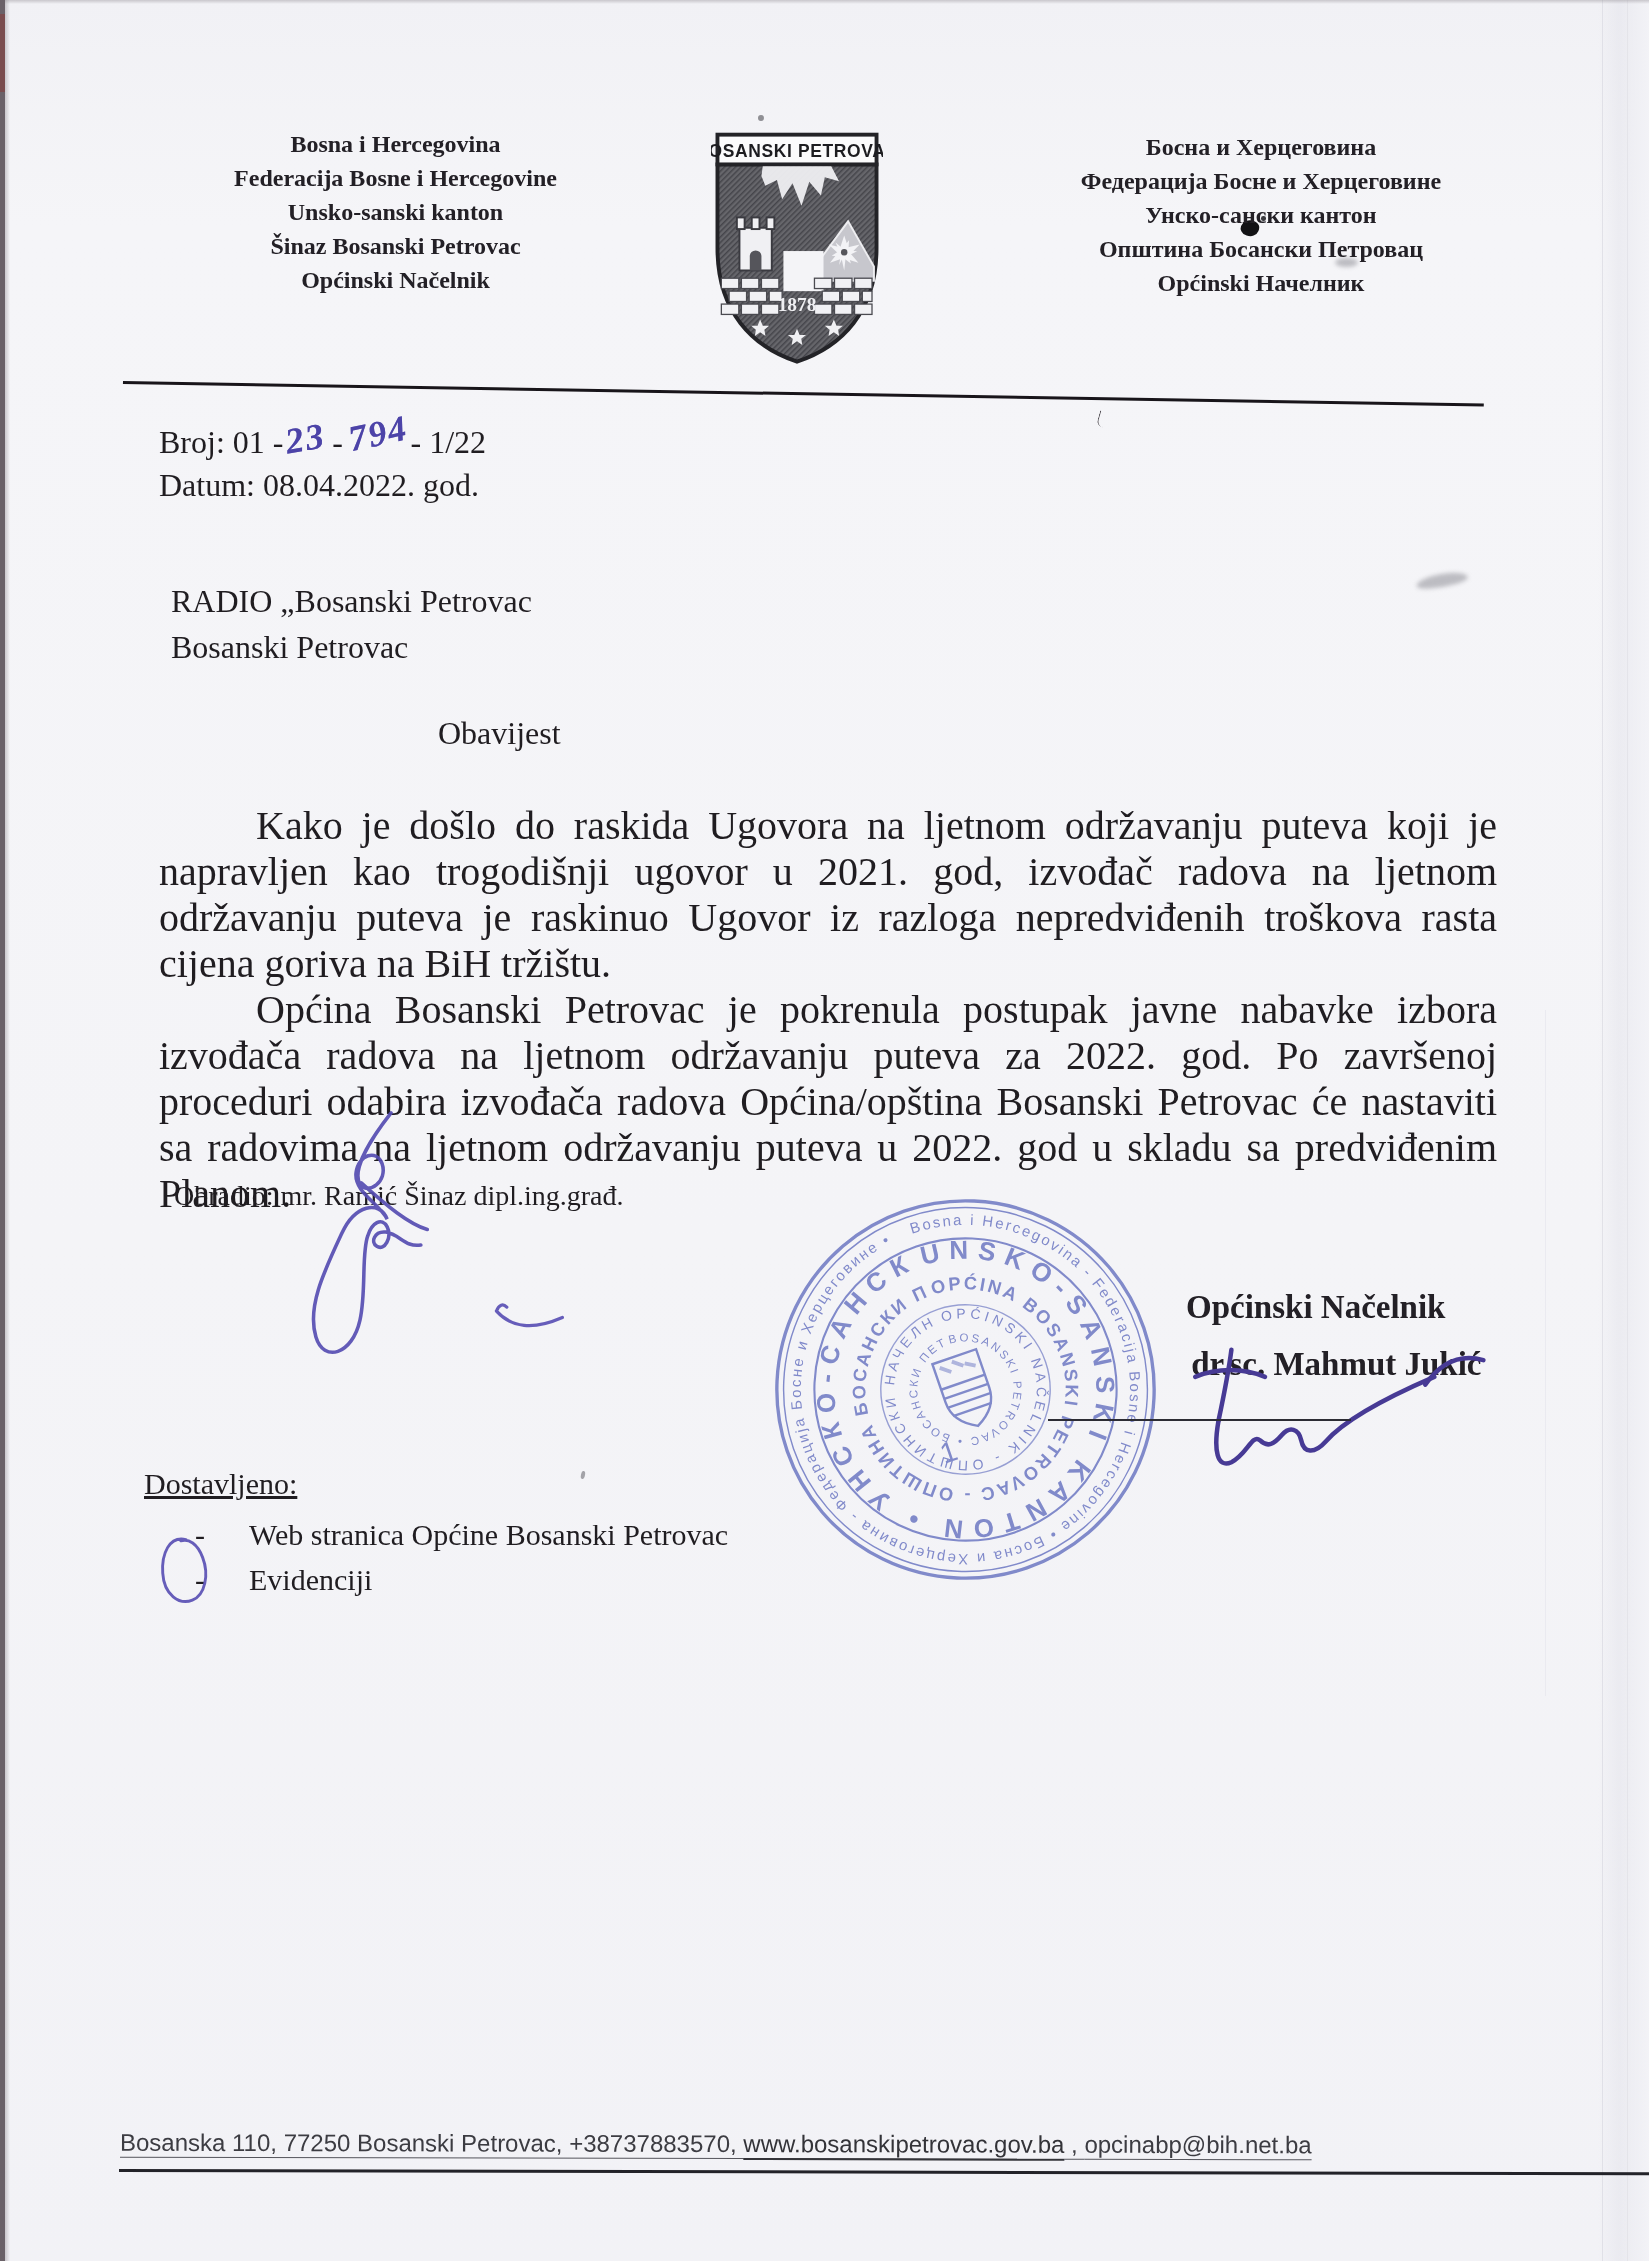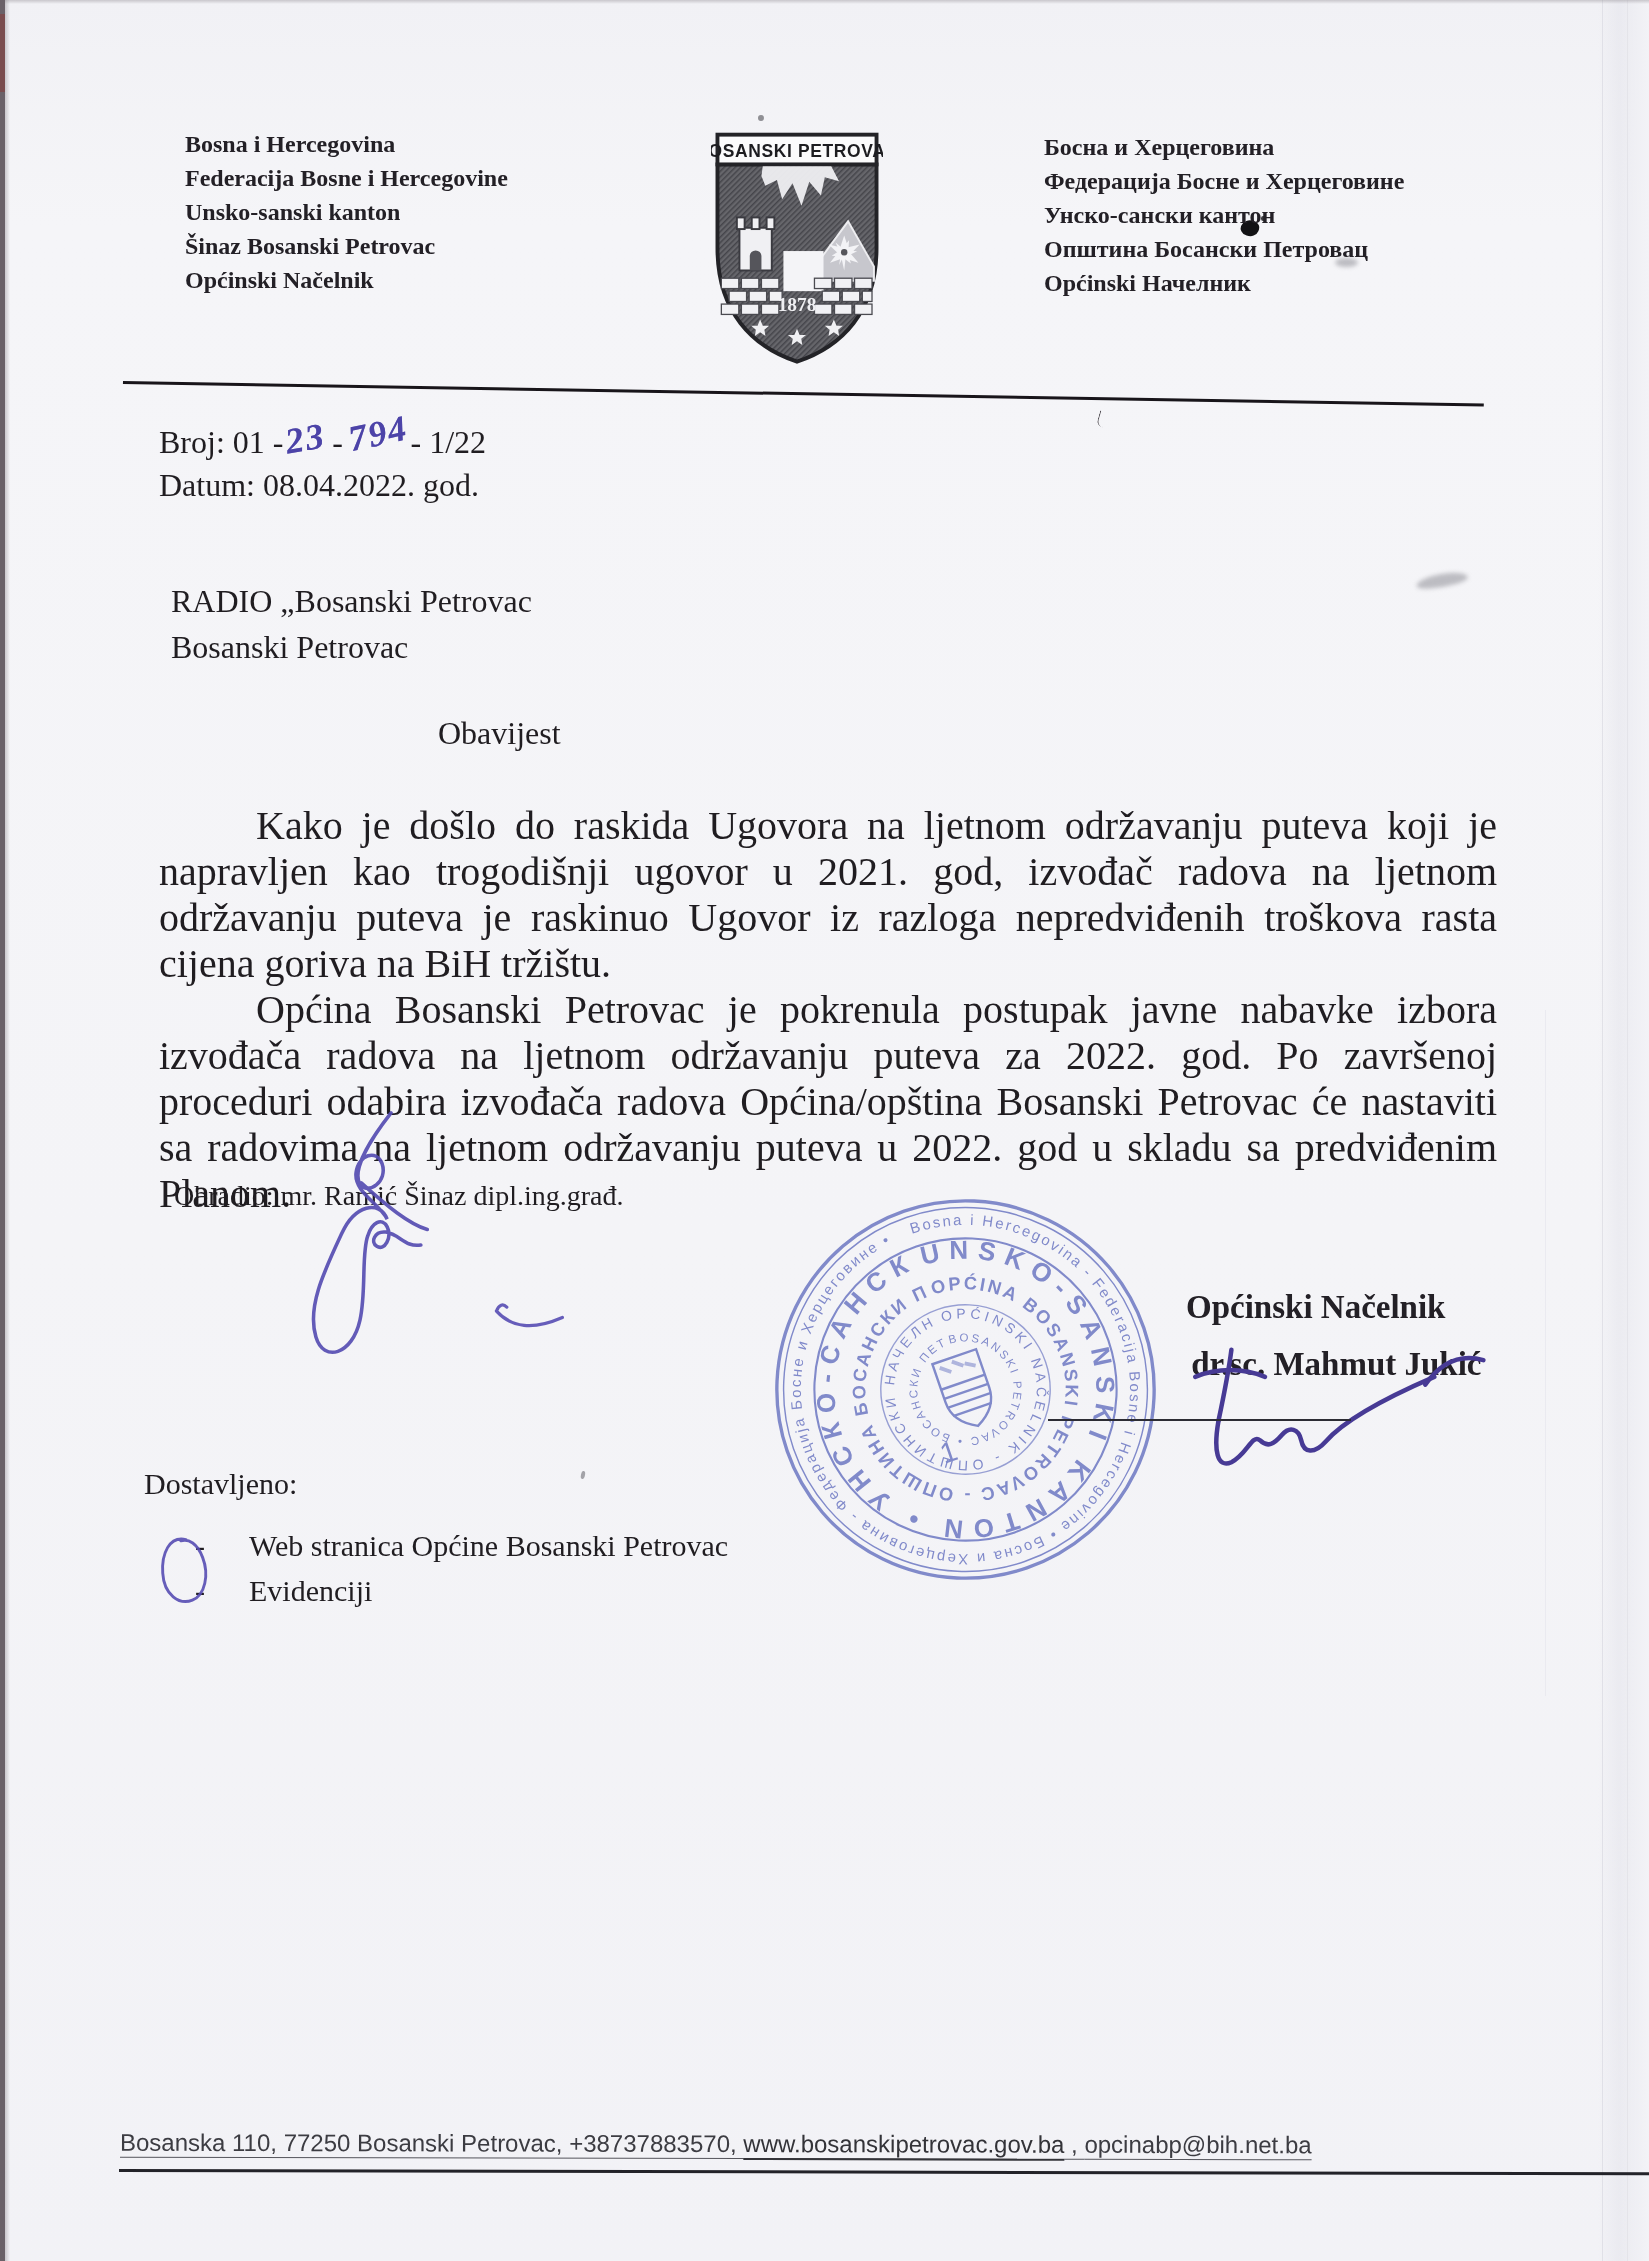--- a/index.html
+++ b/index.html
@@ -12,21 +12,21 @@
   .edge-left{left:0;top:0;width:4.5px;height:100%;background:#6a6168;}
   .edge-left-red{left:0;top:14.2px;width:4.5px;height:78px;background:#7e4747;opacity:.8;}
   .edge-left-soft{left:4.5px;top:0;width:5.2px;height:100%;background:linear-gradient(90deg,rgba(150,143,150,.45),rgba(150,143,150,0));}
   .edge-top{left:0;top:0;width:100%;height:3.9px;background:linear-gradient(180deg,rgba(140,135,142,.4),rgba(140,135,142,0));}
   .edge-right{right:0;top:0;width:52px;height:100%;background:linear-gradient(90deg,rgba(205,205,214,0),rgba(225,225,233,.45) 40%,rgba(243,243,247,.9));}
   .seam1{right:47px;top:0;width:1.3px;height:100%;background:#dcdce3;opacity:.8;}
   .seam2{right:22px;top:0;width:0.6px;height:100%;background:#dfdfe6;opacity:.7;}
   .fold{left:1545px;top:1010px;width:1.3px;height:686px;background:#e7e7ed;opacity:.8;}
 
   
-  .hdr{font-weight:bold;font-size:24px;line-height:34px;text-align:left;color:#232026;}
+  .hdr{font-weight:bold;font-size:24px;line-height:34px;text-align:center;color:#232026;}
   .hdr-left{left:185px;top:127px;width:421px;}
   .hdr-right{left:1044px;top:130px;width:434px;}
   .hdr-rule{left:123px;top:381px;width:1361px;height:2.6px;background:#18151a;transform:rotate(0.95deg);transform-origin:0 0;}
 
   .dot-mark{left:758px;top:115px;width:5.8px;height:5.8px;border-radius:50%;background:#8f8f94;}
   .comma-mark{left:1098px;top:411px;width:5.8px;height:15.5px;border-left:1.9px solid #4a464c;border-radius:0 0 0 9px;transform:rotate(16deg);}
   .blot{left:1241px;top:220px;width:17.5px;height:15.5px;background:#121215;border-radius:62% 40% 55% 45%;transform:rotate(22deg);}
   .blot-dot{left:1261px;top:216px;width:4.5px;height:4.5px;background:#3a3a3e;border-radius:50%;}
   .smudge1{left:1335px;top:258px;width:23px;height:9px;background:#8e8e96;border-radius:50%;filter:blur(1.9px);opacity:.55;}
   .swoosh{left:1416px;top:574px;width:52px;height:13px;background:#85858d;border-radius:50%/60% 60% 40% 40%;filter:blur(1.9px);opacity:.5;transform:rotate(-10deg);}
@@ -50,21 +50,21 @@
   .sig-obradio{left:264px;top:1109px;width:201px;height:272px;}
   .sig-tick{left:490px;top:1298px;width:84px;height:39px;}
   .stamp{left:773px;top:1197px;width:385px;height:385px;transform:rotate(-19deg);opacity:.85;}
   .sig-jukic{left:1068px;top:1342px;width:447px;height:168px;}
   .sig-line{left:1048px;top:1419px;width:303px;height:1.9px;background:#2c2c34;}
 
   .signatory{left:1186px;top:1279px;font-size:33px;font-weight:bold;line-height:57px;color:#232026;}
   .signatory .name{margin-left:5.2px;}
 
   .dist{left:144px;top:1461px;font-size:30px;line-height:45px;}
-  .dist-label{margin-bottom:17px;}
+  .dist-label{margin-bottom:6px;text-decoration:underline;}
   .dist-row .dash{display:inline-block;margin-left:51px;width:54px;}
   .pen-circle{left:155px;top:1533px;width:58px;height:75px;}
 
   .footer{left:120px;top:2130px;font-family:"Liberation Sans",sans-serif;font-size:24px;color:#3c3c42;
           text-decoration:underline;text-decoration-thickness:1.3px;text-underline-offset:5.8px;
           text-decoration-color:#55555c;transform:rotate(0.12deg);}
   .footer .site{text-decoration:underline;text-decoration-thickness:1.9px;text-underline-offset:5.8px;color:#333338;}
   .footer-rule{left:119px;top:2169px;width:1531px;height:3.2px;background:#232329;transform:rotate(0.12deg);transform-origin:0 0;}
 </style>
 </head>

